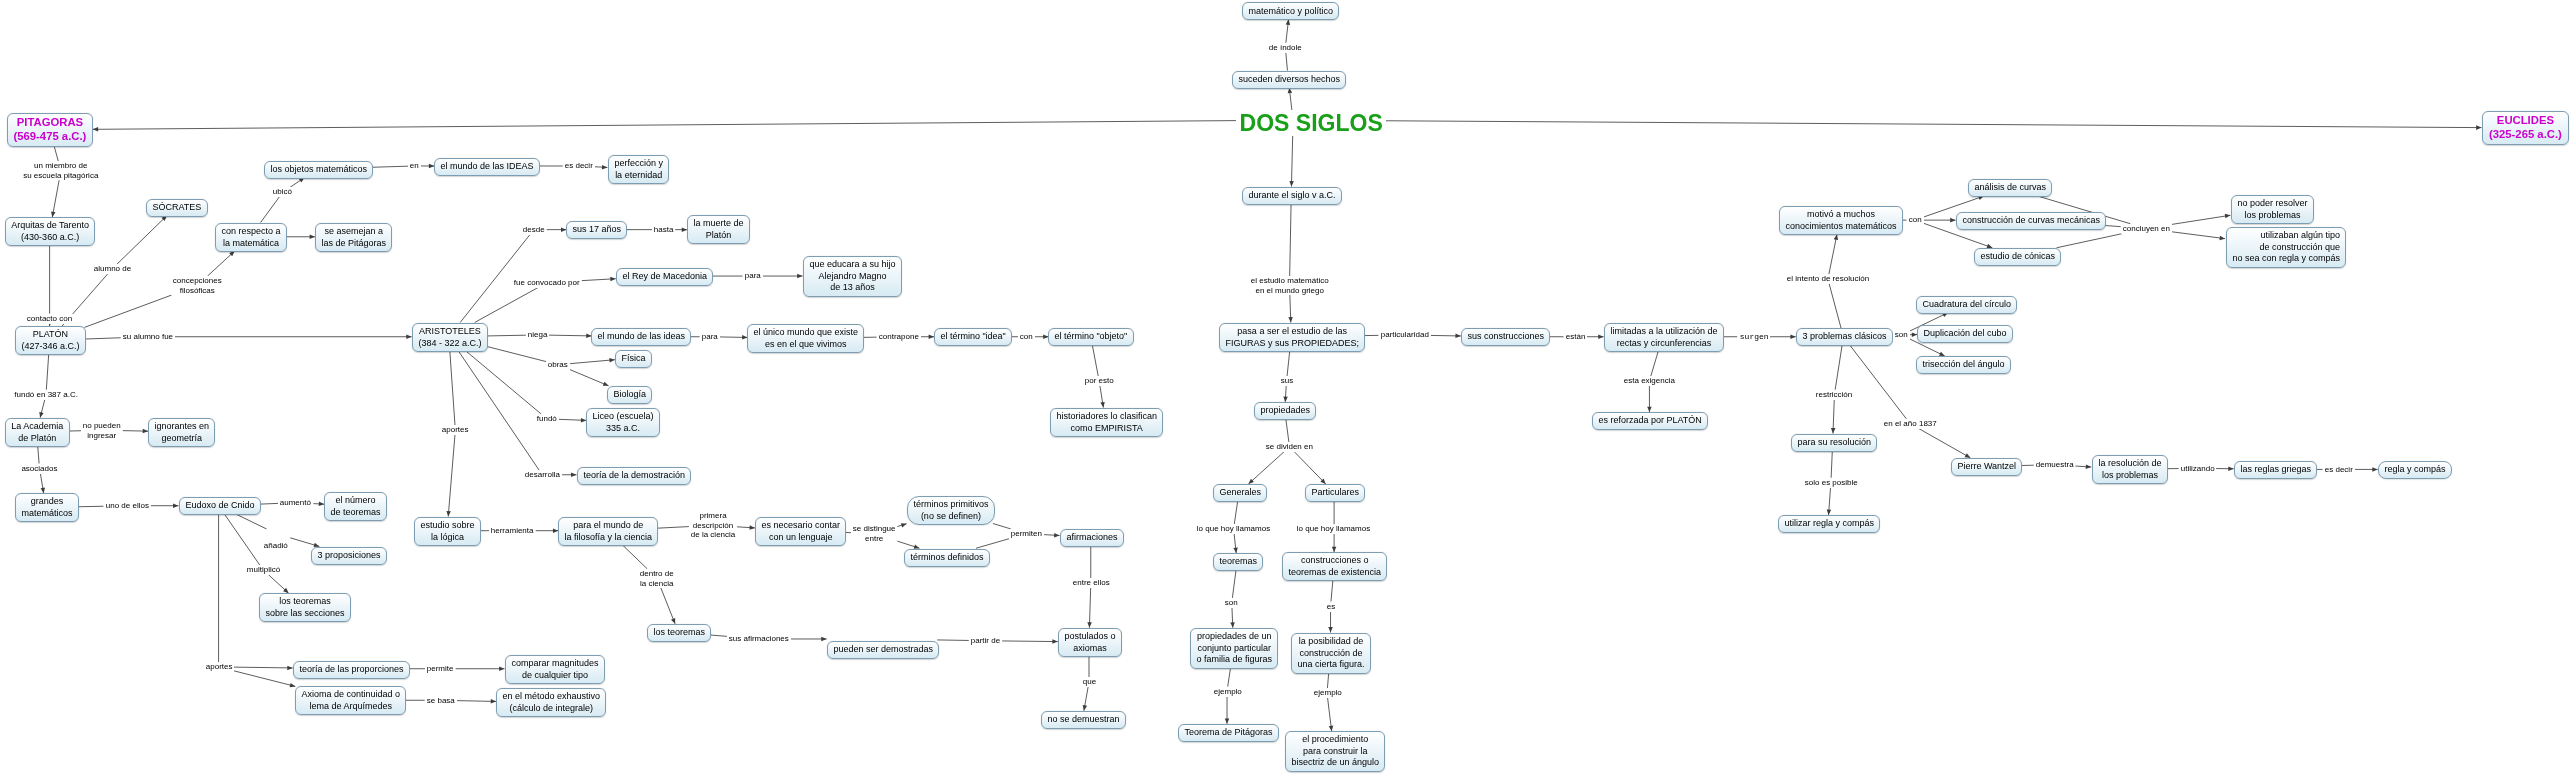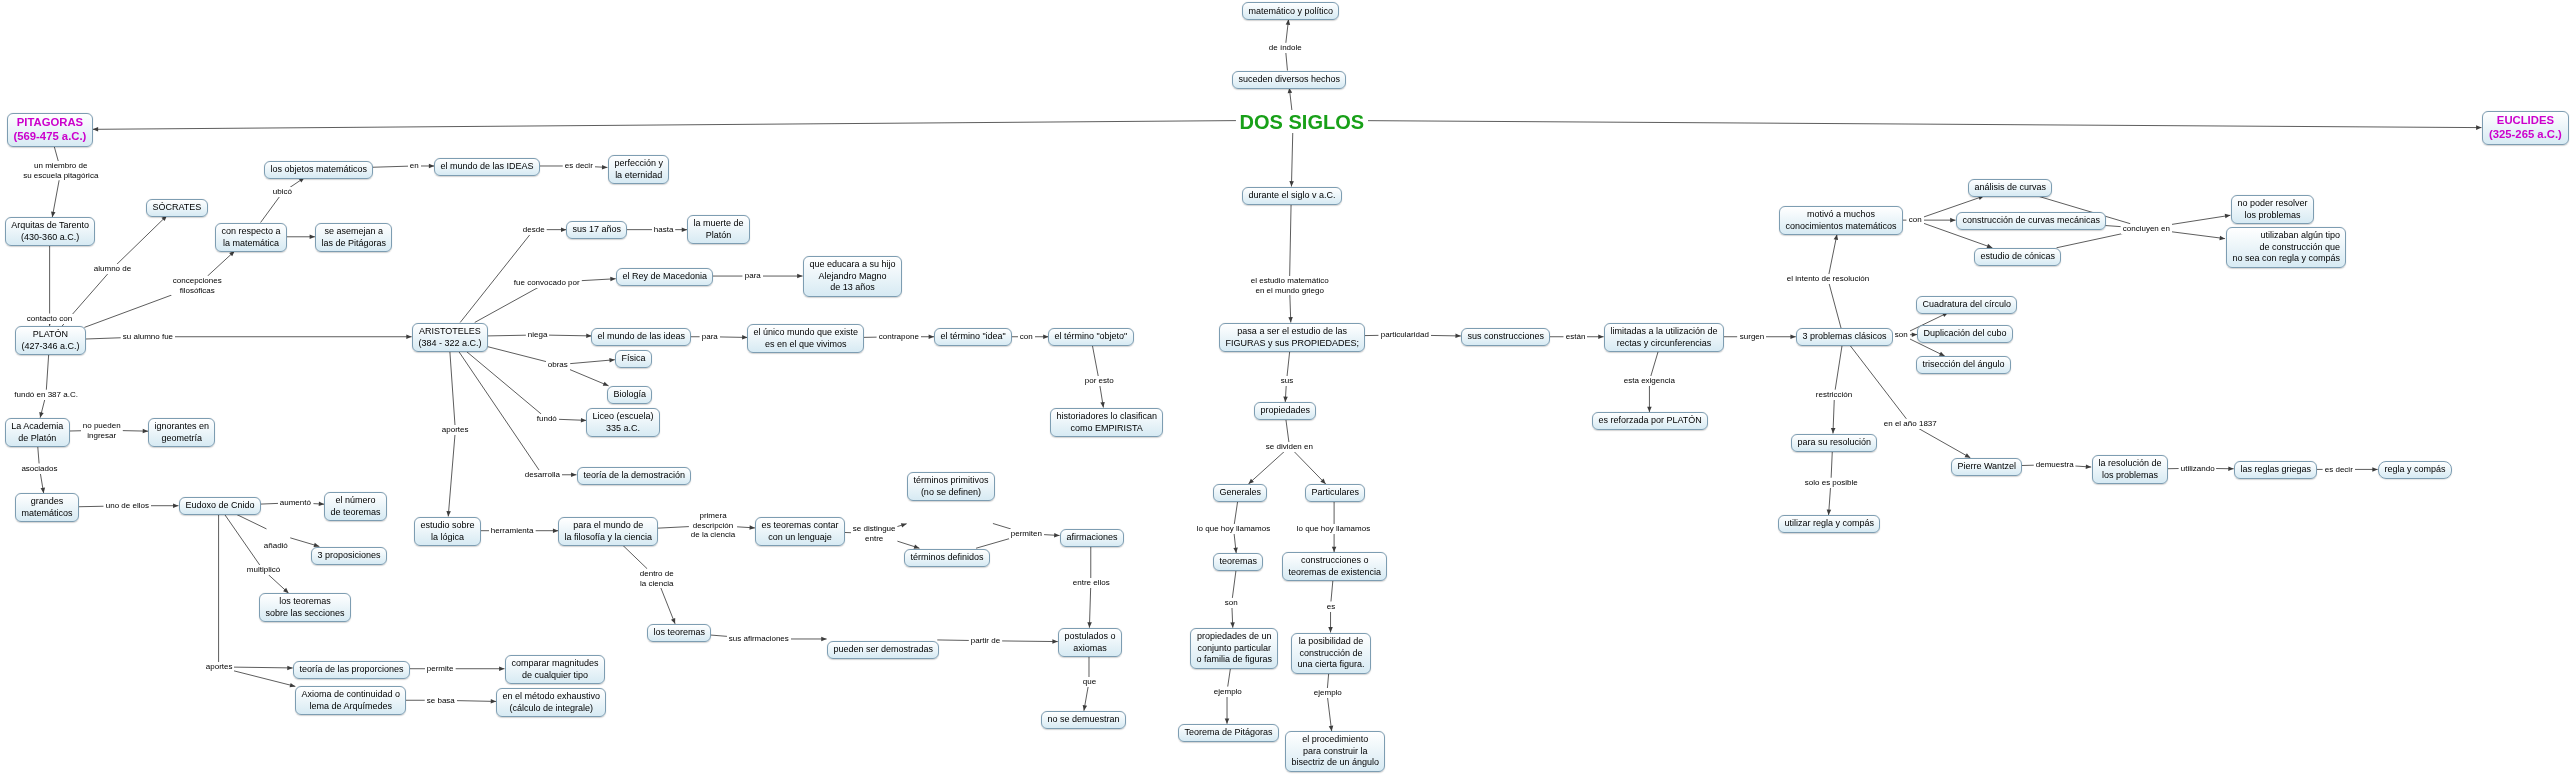--- a/index.html
+++ b/index.html
@@ -49,21 +49,21 @@
     border:0.6px solid var(--concept-border);
     border-radius:6px;
     padding:2.4px 6px;
     font-size:11.3px;
     font-weight:700;
     line-height:1.2;
     color:var(--person-color);
     box-shadow:0 0.6px 1.2px rgba(0,0,0,0.18);
   }
   .title{
-    font-size:20px;
+    font-size:23px;
     font-weight:700;
     color:var(--title-color);
     background:var(--bg);
     padding:0.6px 3.6px;
     line-height:1.1;
   }
 </style>
 </head>
 <body>
 
@@ -390,25 +390,25 @@
     <div class="node concept" style="left: 577px; top: 467px;">teoría de la demostración</div>
     <div class="node label" style="left: 440px; top: 425px;">aportes</div>
     <div class="node concept" style="left: 414px; top: 517px;">estudio sobre
 la lógica</div>
     <div class="node label" style="left: 489px; top: 526px;">herramienta</div>
     <div class="node concept" style="left: 558px; top: 517px;">para el mundo de
 la filosofía y la ciencia</div>
     <div class="node label" style="left: 689px; top: 511px;">primera
 descripción
 de la ciencia</div>
-    <div class="node concept" style="left: 755px; top: 517px;">es teoremas contar
+    <div class="node concept" style="left: 755px; top: 517px;">es necesario contar
 con un lenguaje</div>
     <div class="node label" style="left: 851px; top: 524px;">se distingue
 entre</div>
-    <div class="node concept" style="left: 907px; top: 472px;">términos primitivos
+    <div class="node concept" style="left: 907px; top: 496px; border-radius: 12px;">términos primitivos
 (no se definen)</div>
     <div class="node concept" style="left: 904px; top: 549px;">términos definidos</div>
     <div class="node label" style="left: 1009px; top: 529px;">permiten</div>
     <div class="node concept" style="left: 1060px; top: 529px;">afirmaciones</div>
     <div class="node label" style="left: 1071px; top: 578px;">entre ellos</div>
     <div class="node concept" style="left: 1058px; top: 628px;">postulados o
 axiomas</div>
     <div class="node label" style="left: 1081px; top: 677px;">que</div>
     <div class="node concept" style="left: 1041px; top: 711px;">no se demuestran</div>
     <div class="node label" style="left: 638px; top: 569px;">dentro de
@@ -420,21 +420,21 @@
     <div class="node concept" style="left: 1242px; top: 187px;">durante el siglo v a.C.</div>
     <div class="node label" style="left: 1249px; top: 276px;">el estudio matemático
 en el mundo griego</div>
     <div class="node concept" style="left: 1219px; top: 323px;">pasa a ser el estudio de las
 FIGURAS y sus PROPIEDADES;</div>
     <div class="node label" style="left: 1379px; top: 330px;">particularidad</div>
     <div class="node concept" style="left: 1461px; top: 328px;">sus construcciones</div>
     <div class="node label" style="left: 1564px; top: 332px;">están</div>
     <div class="node concept" style="left: 1604px; top: 323px;">limitadas a la utilización de
 rectas y circunferencias</div>
-    <div class="node label" style="left: 1738px; top: 332px;">surgen</div>
+    <div class="node label" style="left: 1738px; top: 332px; font-family: Liberation Mono, monospace;">surgen</div>
     <div class="node concept" style="left: 1796px; top: 328px;">3 problemas clásicos</div>
     <div class="node label" style="left: 1622px; top: 376px;">esta exigencia</div>
     <div class="node concept" style="left: 1592px; top: 412px;">es reforzada por PLATÓN</div>
     <div class="node label" style="left: 1279px; top: 376px;">sus</div>
     <div class="node concept" style="left: 1254px; top: 402px;">propiedades</div>
     <div class="node label" style="left: 1264px; top: 442px;">se dividen en</div>
     <div class="node concept" style="left: 1213px; top: 484px;">Generales</div>
     <div class="node concept" style="left: 1305px; top: 484px;">Particulares</div>
     <div class="node label" style="left: 1195px; top: 524px;">lo que hoy llamamos</div>
     <div class="node concept" style="left: 1213px; top: 553px;">teoremas</div>

